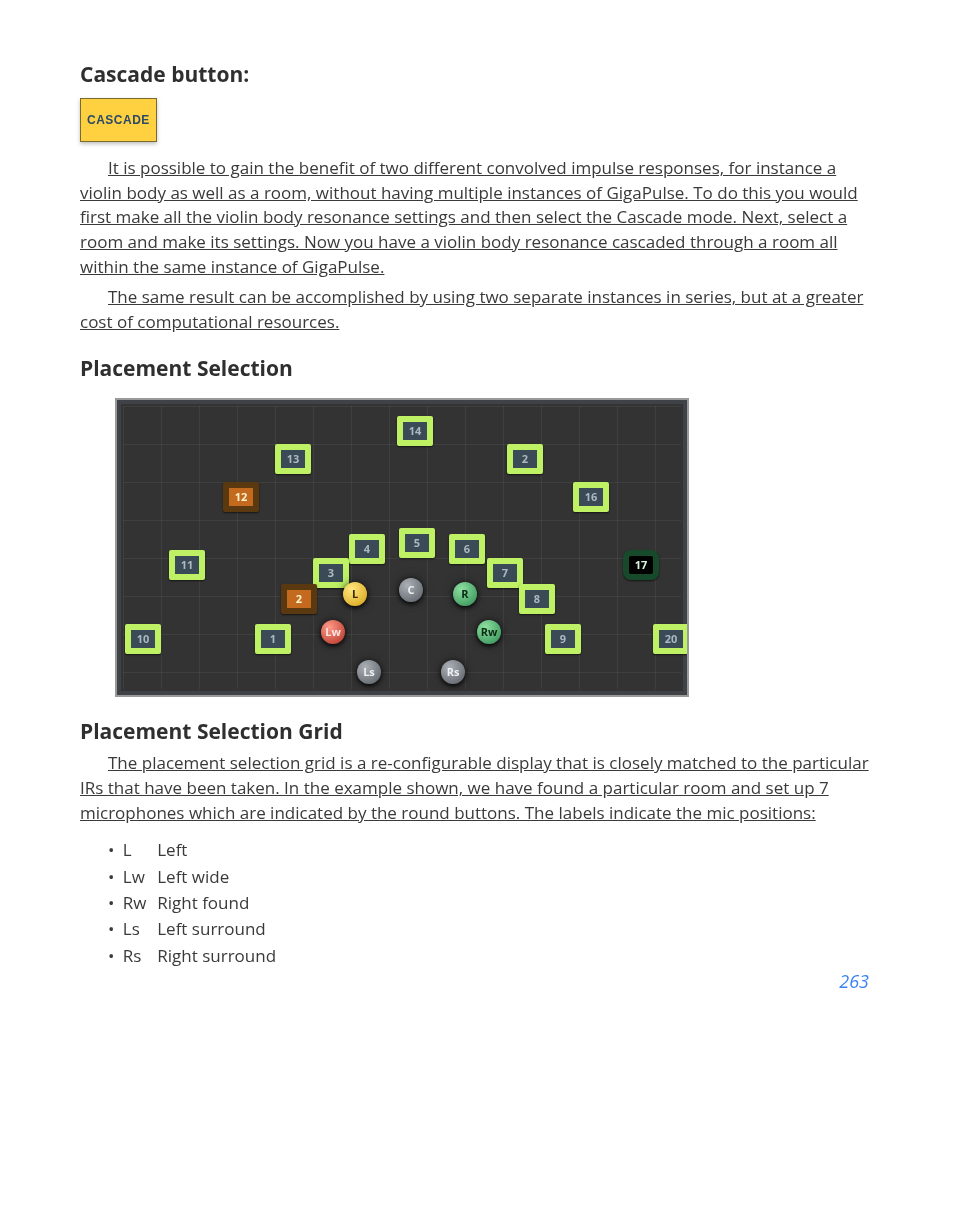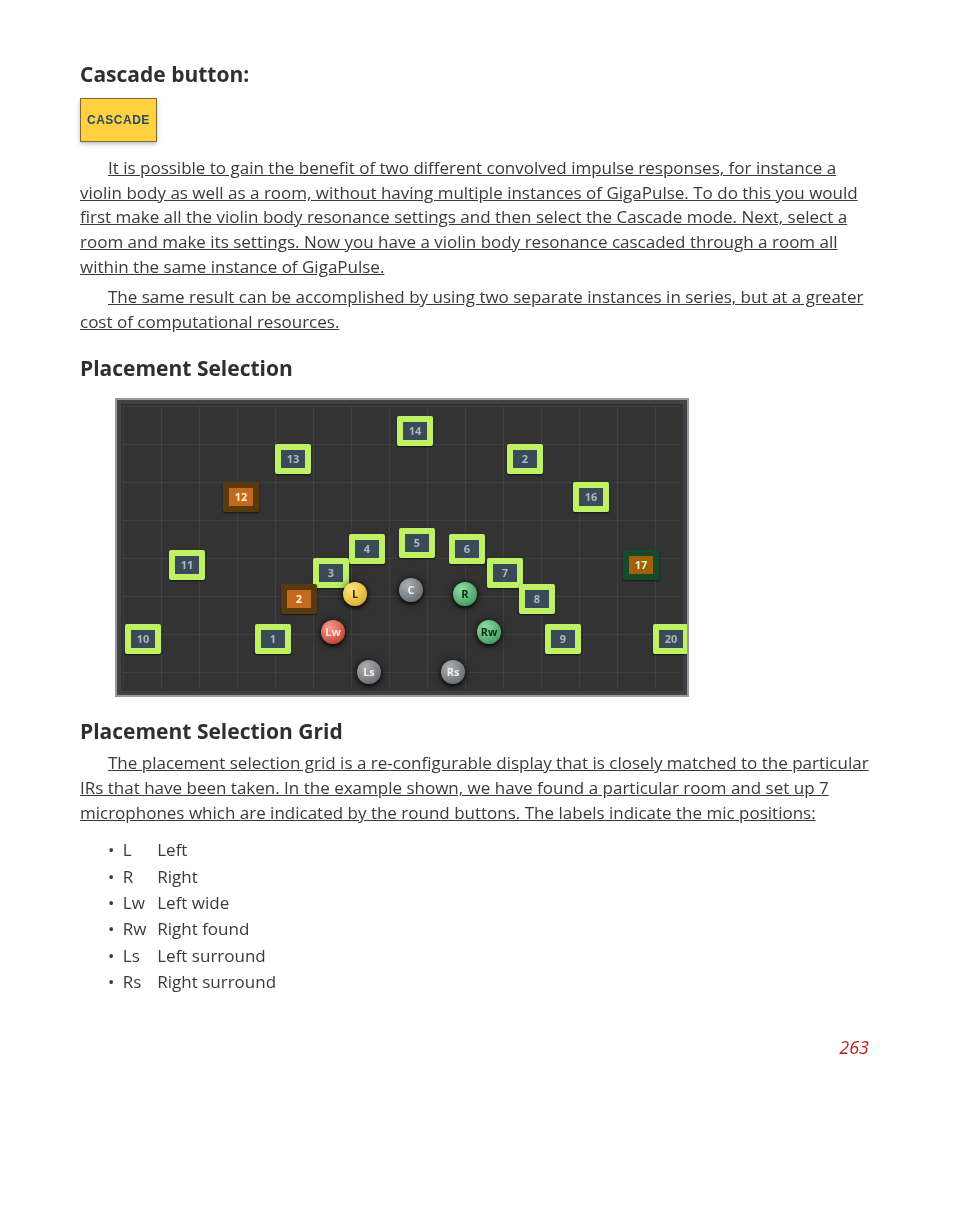--- a/index.html
+++ b/index.html
@@ -65,21 +65,21 @@
     border: 6px solid #bef264;
     color: #aeb8c0;
     font-size: 11px;
     font-weight: 700;
     text-align: center;
     line-height: 18px;
     border-radius: 2px;
     box-shadow: 0 1px 2px rgba(0,0,0,0.6);
   }
   .num.orange { background: #c46a1e; color:#fff3cc; border-color:#5a3810; }
-  .num.green  { background: #a16207; color:#ddf5de; border-color:#164a2b; }
+  .num.green  { background: #000000; color:#ddf5de; border-color:#164a2b;border-radius:8px; }
   .mic {
     position: absolute;
     width: 24px;
     height: 24px;
     border-radius: 50%;
     font-size: 11px;
     font-weight: 700;
     text-align: center;
     line-height: 24px;
     box-shadow: 0 2px 4px rgba(0,0,0,0.8), 0 0 10px rgba(0,0,0,0.5);
@@ -99,22 +99,21 @@
     content: "• ";
     color:#3a3a3a;
     margin-right: 4px;
   }
   .code { display: inline-block; min-width: 30px; }
   .pagenum {
     position: absolute;
     right: 85px;
     font-style: italic;
     font-size: 18px;
-    color: #b91c1c;
-    margin-top: 40px;
+    color: #3b82f6;
   }
 </style>
 </head>
 <body>
 
 
 
 <h2>Cascade button:</h2>
 <div class="cascade-badge">CASCADE</div>
 
@@ -154,21 +153,20 @@
   <div class="mic green" style="left:360px;top:220px">Rw</div>
   <div class="mic grey" style="left:240px;top:260px">Ls</div>
   <div class="mic grey" style="left:324px;top:260px">Rs</div>
 </div>
 
 <h2 class="sub">Placement Selection Grid</h2>
 <p>The placement selection grid is a re-configurable display that is closely matched to the particular IRs that have been taken. In the example shown, we have found a particular room and set up 7 microphones which are indicated by the round buttons. The labels indicate the mic positions:</p>
 
 <ul class="mics">
   <li><span class="code">L</span> <span>Left</span></li>
-  <li><span class="code">R</span> <span>Right</span></li>
   <li><span class="code">Lw</span> <span>Left wide</span></li>
   <li><span class="code">Rw</span> <span>Right found</span></li>
   <li><span class="code">Ls</span> <span>Left surround</span></li>
   <li><span class="code">Rs</span> <span>Right surround</span></li>
 </ul>
 
 <div class="pagenum">263</div>
 
 
 

